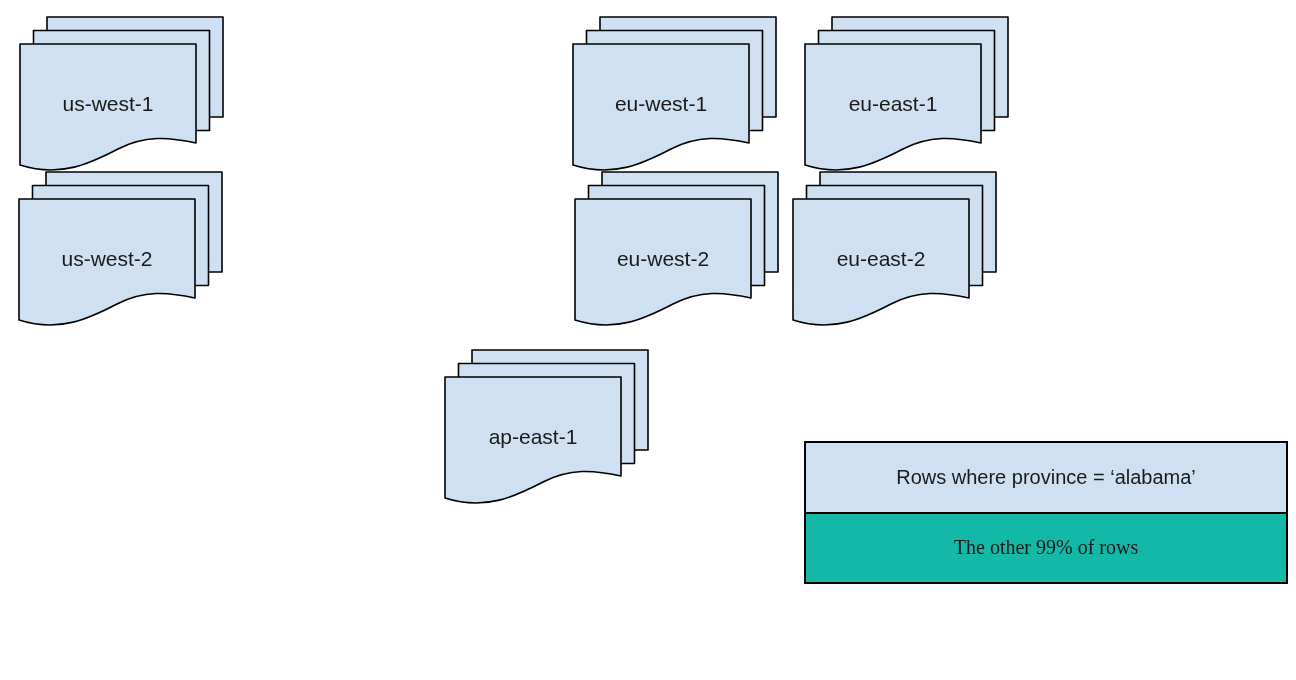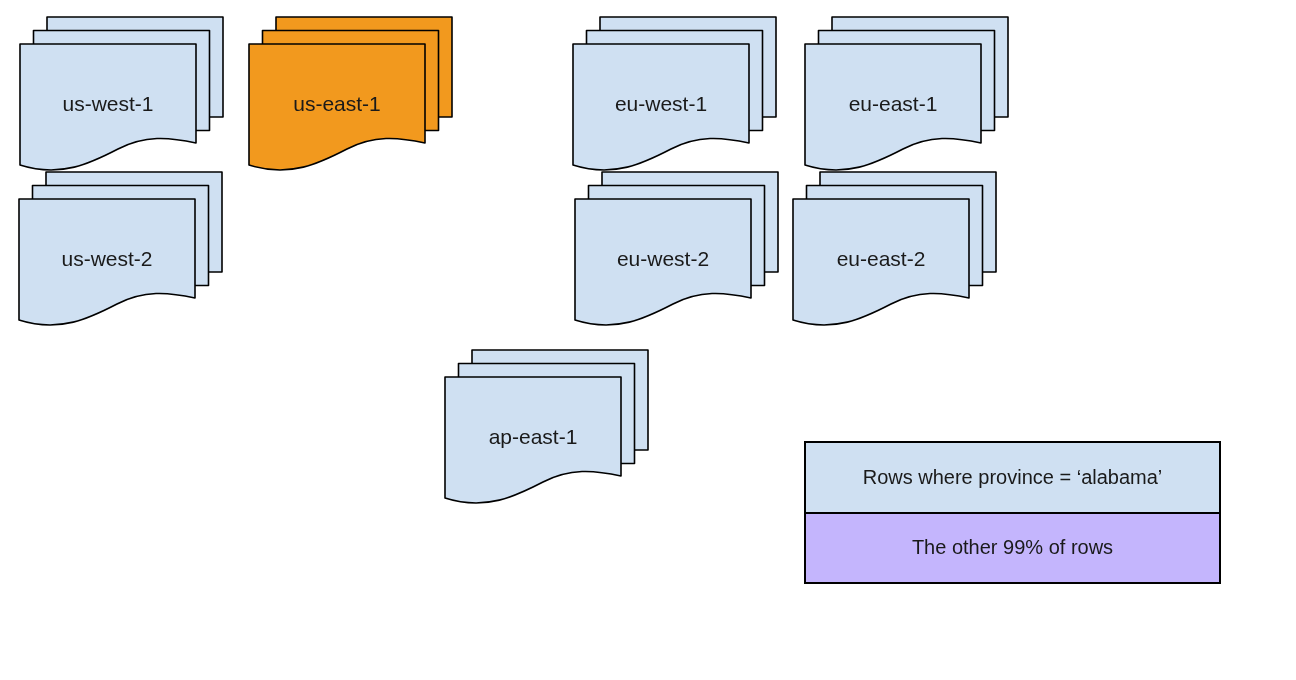--- a/index.html
+++ b/index.html
@@ -32,66 +32,59 @@
   .stack-label {
     font-family: "Liberation Sans", sans-serif;
     font-size: 21px;
     fill: #1a1a1a;
     text-anchor: middle;
   }
   .legend {
     position: absolute;
     left: 804px;
     top: 441px;
-    width: 417px;
+    width: 484px;
     height: 143px;
     border: 2px solid #000000;
     box-sizing: border-box;
     display: flex;
     flex-direction: column;
     z-index: 3;
   }
   .legend-row {
     flex: 1;
     display: flex;
     align-items: center;
     justify-content: center;
     font-size: 20px;
     color: #1a1a1a;
   }
   .legend-row.blue {
     background: #cfe0f2;
     border-bottom: 2px solid #000000;
   }
   .legend-row.orange {
-    background: #c4b5fd;
+    background: #14b8a6;
+    font-family: Liberation Serif, serif;
   }
 </style>
 </head>
 <body>
 
 <div class="canvas">
 
   <div class="stack front" style="left:19px; top:16px;">
     <svg width="206" height="160" viewBox="0 0 206 160">
       <rect class="sheet" x="28" y="1" width="176" height="100" fill="#cfe0f2"></rect>
       <rect class="sheet" x="14.5" y="14.5" width="176" height="100" fill="#cfe0f2"></rect>
       <path class="sheet" d="M1 28 H177 V127 C150 121 126 119 99 133 C72 147 42 162 1 149 Z" fill="#cfe0f2"></path>
       <text class="stack-label" x="89" y="87" dominant-baseline="central">us-west-1</text>
     </svg>
   </div>
 
-  <div class="stack front" style="left:248px; top:16px;">
-    <svg width="206" height="160" viewBox="0 0 206 160">
-      <rect class="sheet" x="28" y="1" width="176" height="100" fill="#f2991e"></rect>
-      <rect class="sheet" x="14.5" y="14.5" width="176" height="100" fill="#f2991e"></rect>
-      <path class="sheet" d="M1 28 H177 V127 C150 121 126 119 99 133 C72 147 42 162 1 149 Z" fill="#f2991e"></path>
-      <text class="stack-label" x="89" y="87" dominant-baseline="central">us-east-1</text>
-    </svg>
-  </div>
 
   <div class="stack front" style="left:572px; top:16px;">
     <svg width="206" height="160" viewBox="0 0 206 160">
       <rect class="sheet" x="28" y="1" width="176" height="100" fill="#cfe0f2"></rect>
       <rect class="sheet" x="14.5" y="14.5" width="176" height="100" fill="#cfe0f2"></rect>
       <path class="sheet" d="M1 28 H177 V127 C150 121 126 119 99 133 C72 147 42 162 1 149 Z" fill="#cfe0f2"></path>
       <text class="stack-label" x="89" y="87" dominant-baseline="central">eu-west-1</text>
     </svg>
   </div>
 

